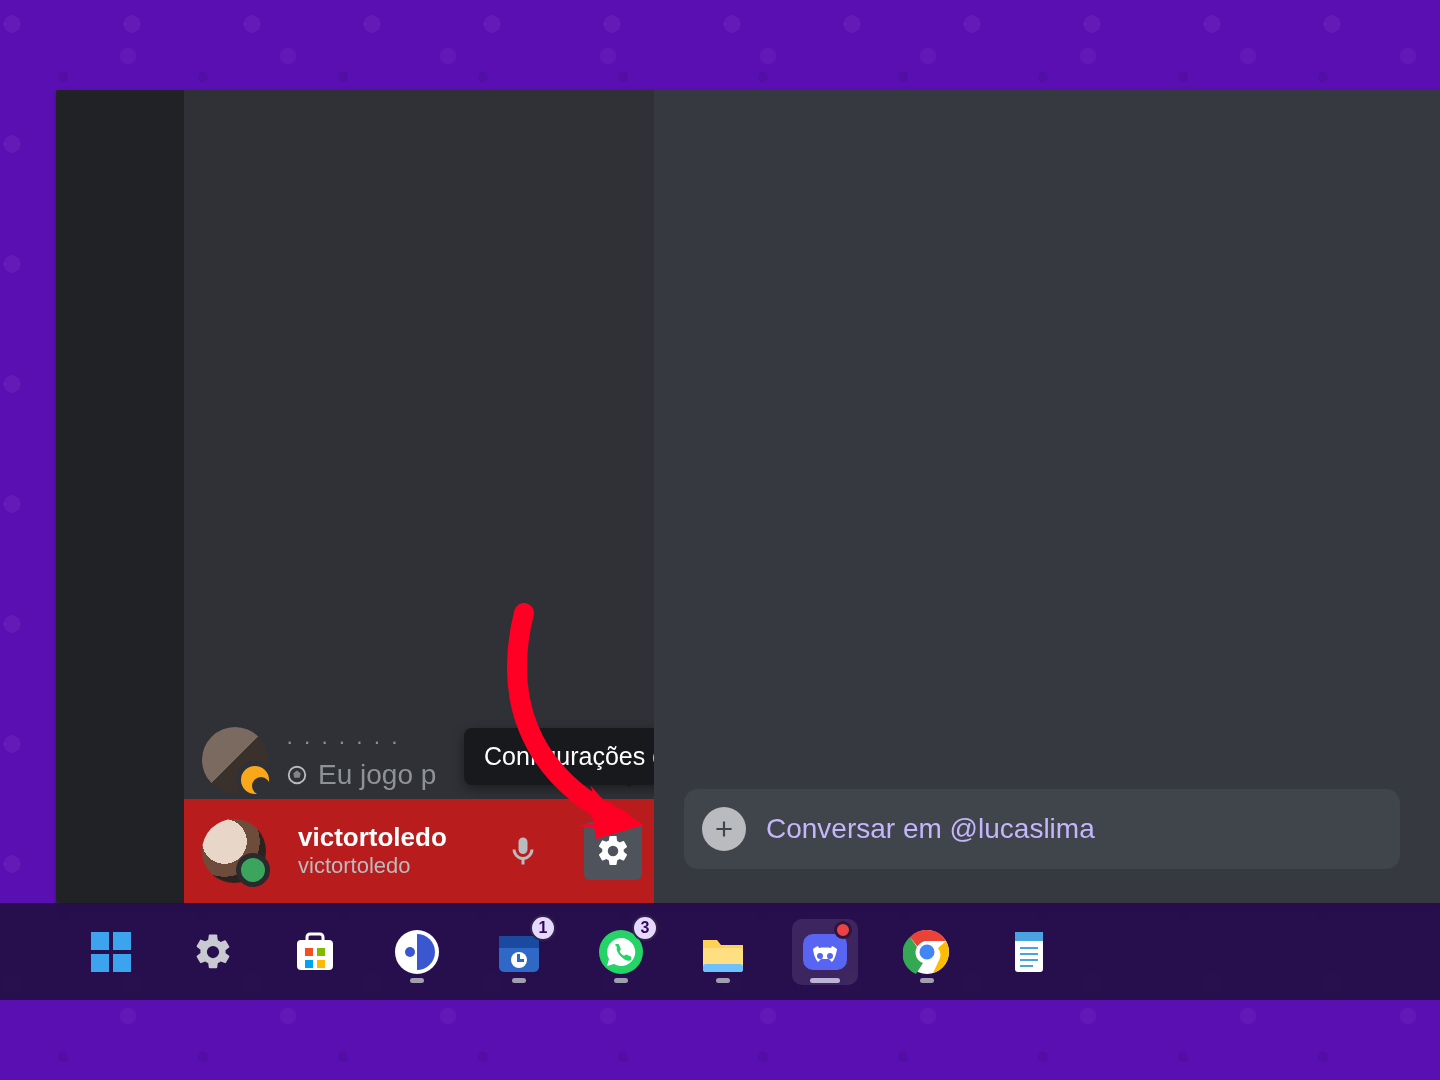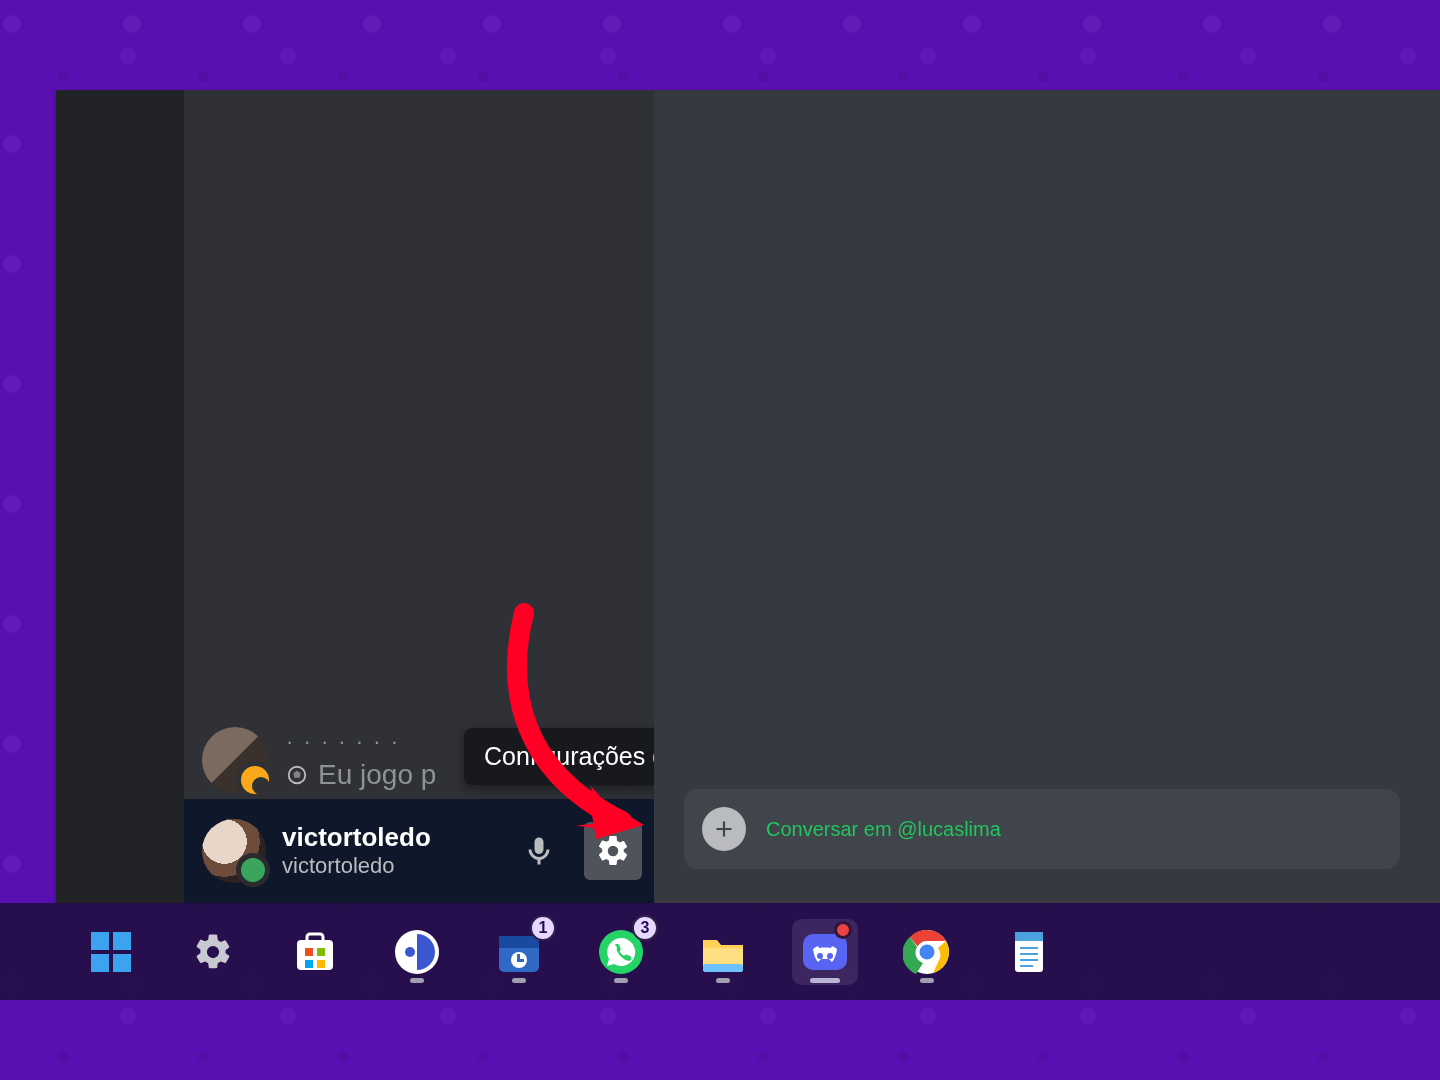--- a/index.html
+++ b/index.html
@@ -85,25 +85,25 @@
     font-size:16px; color:#dcddde;
   }
   .dm-activity-icon svg{width:22px;height:22px;}
   .dm-status{color:#8e9297; font-size:28px;}
 
   
   .user-panel {
     position: absolute;
     left: 0; right: 0; bottom: 0;
     height: 104px;
-    background: #0f172a;
+    background: #b91c1c;
     display: flex;
     align-items: center;
     padding: 0 12px 0 18px;
-    gap: 16px;
+    gap: 32px;
   }
   .user-avatar {
     width: 64px; height: 64px; border-radius: 50%;
     background: radial-gradient(circle at 35% 35%, #e8d6c8 0 38%, #6e4c3c 38% 60%, #2b2320 60% 100%);
     position: relative;
     flex:0 0 64px;
   }
   .user-avatar::after{
     content:""; position:absolute; right:-4px; bottom:-4px;
     width:24px; height:24px; border-radius:50%;
@@ -172,22 +172,22 @@
   .attach-btn{
     width:44px; height:44px; border-radius:50%;
     background:#b9bbbe;
     display:flex; align-items:center; justify-content:center;
     color:#40444b;
     cursor:pointer;
     flex:0 0 44px;
   }
   .attach-btn svg{width:26px;height:26px;}
   .msg-placeholder{
-    color:#22c55e;
-    font-size:20px;
+    color:#c4b5fd;
+    font-size:28px;
   }
 
   
   .taskbar {
     position:absolute;
     left:0; bottom:0;
     top: 903px;
     right:0;
     height:97px;
     background:rgba(28,15,55,0.82);

